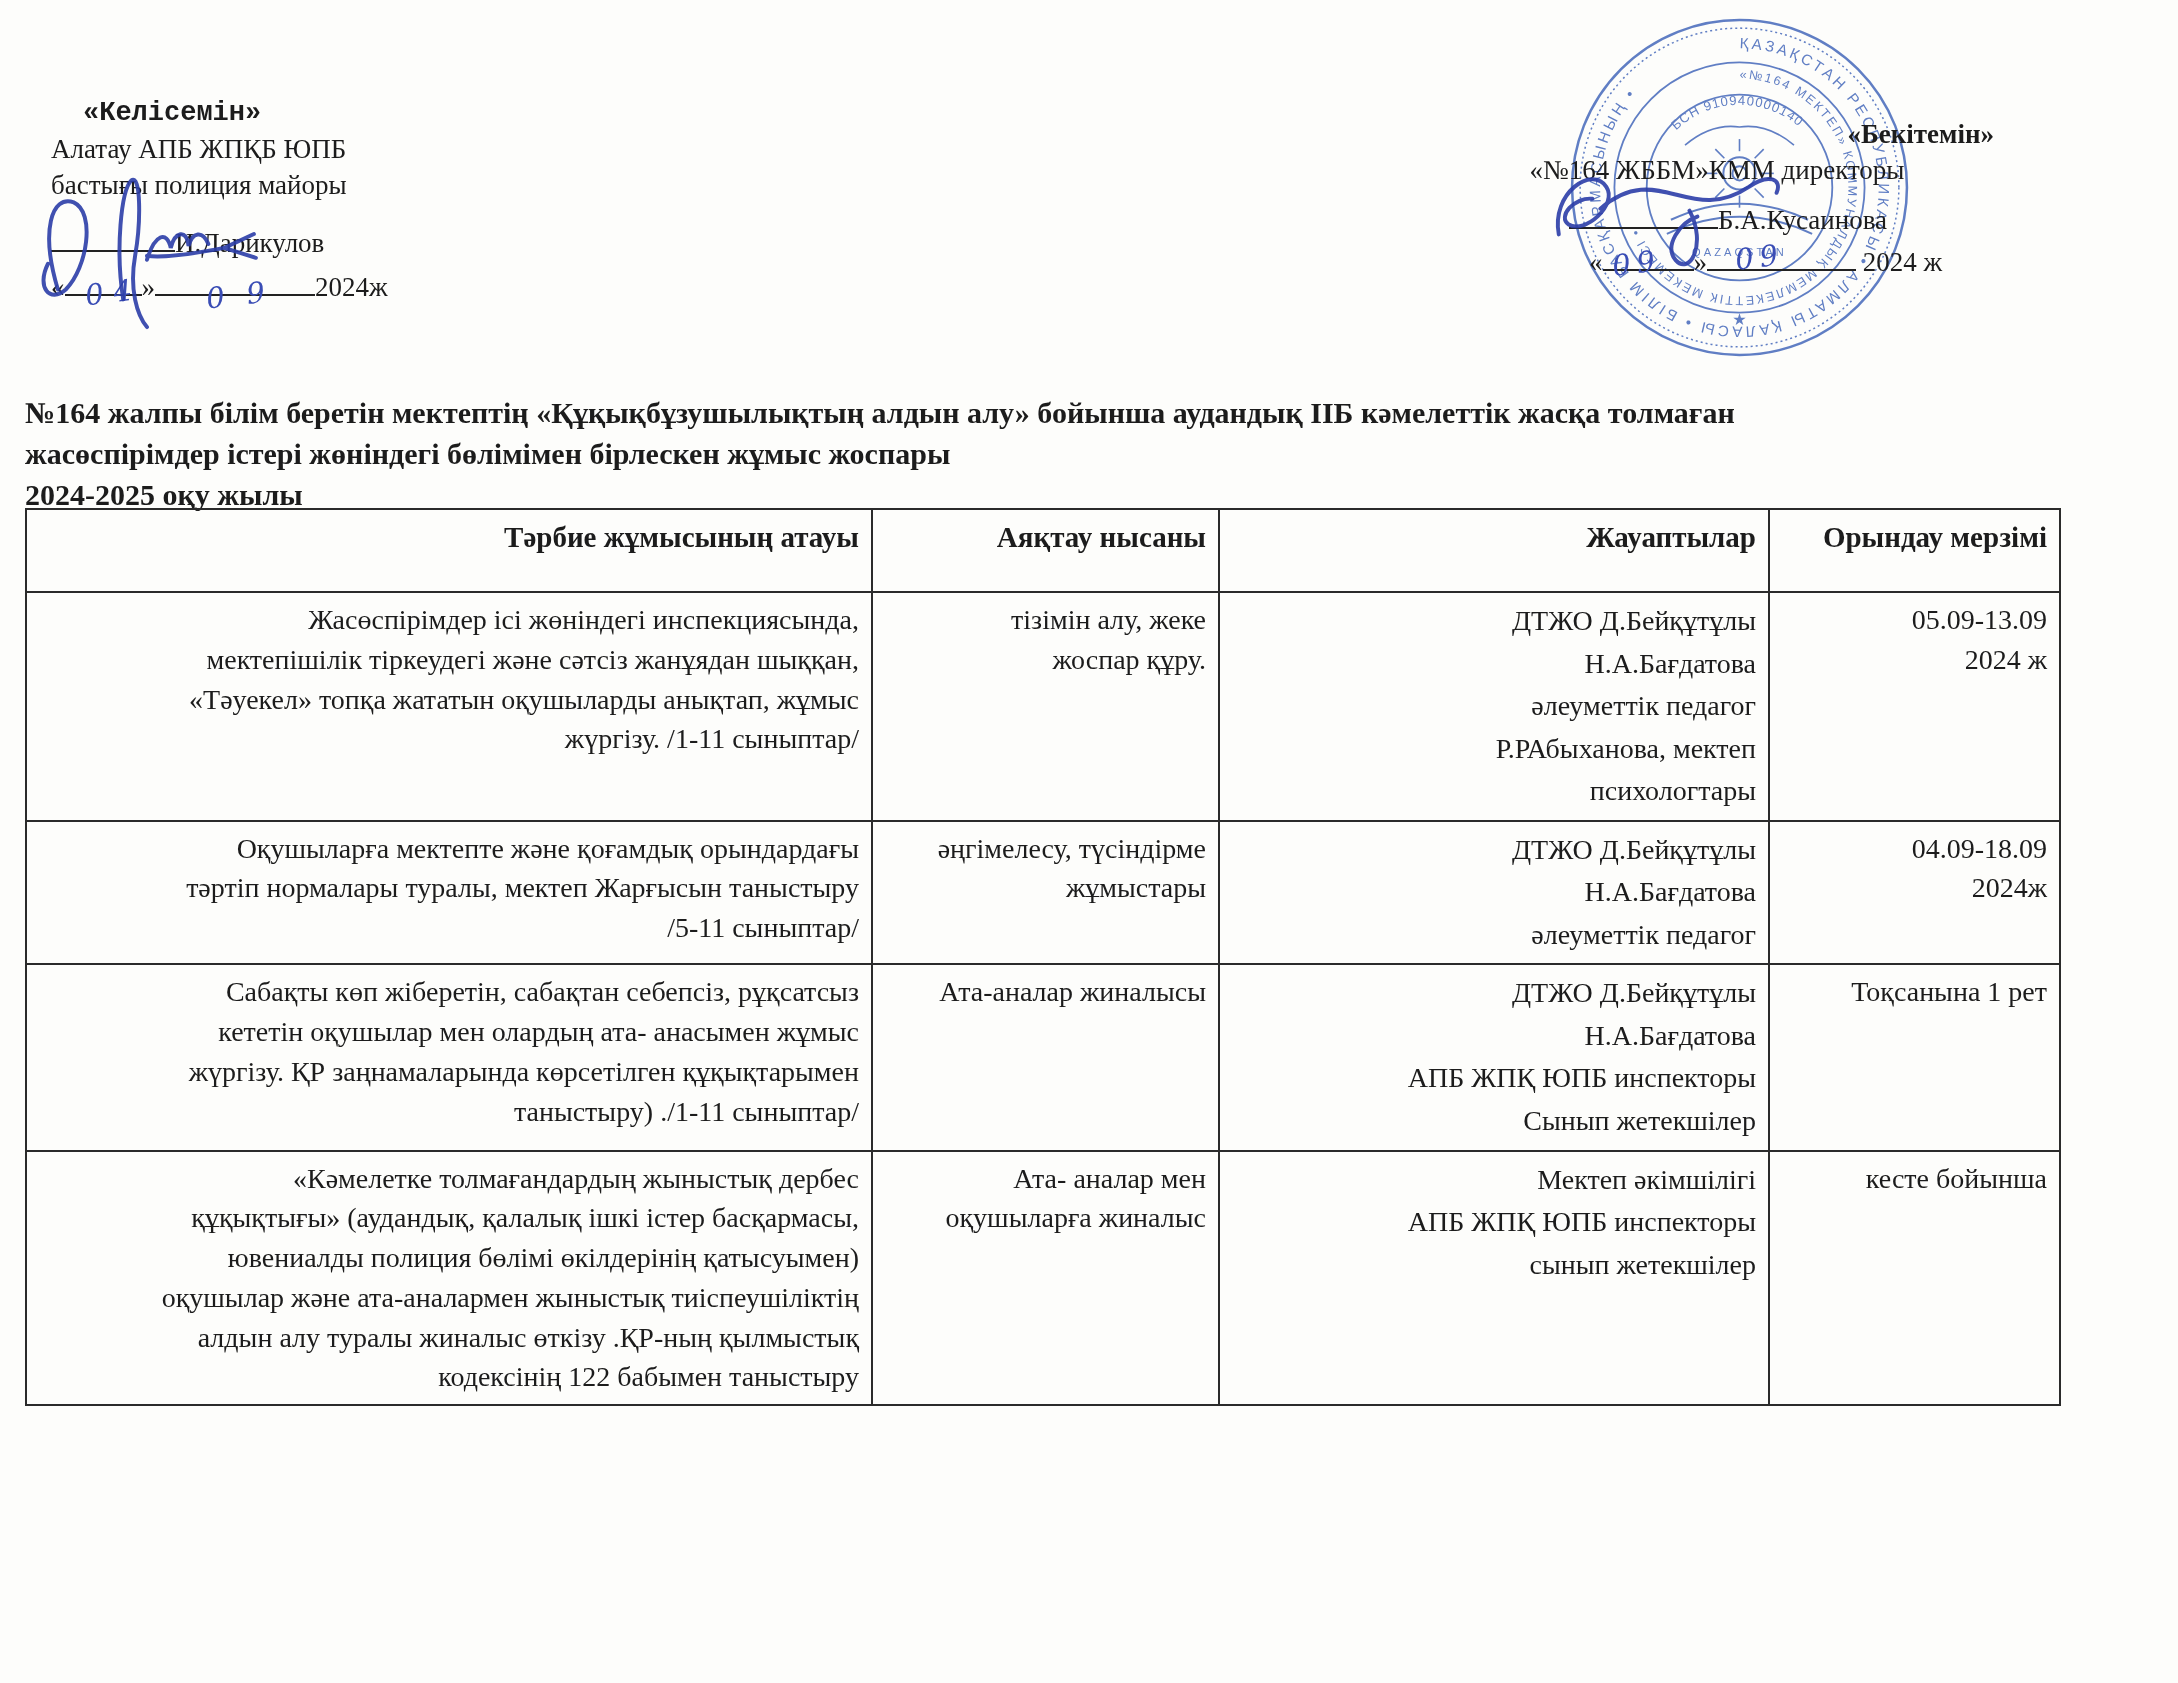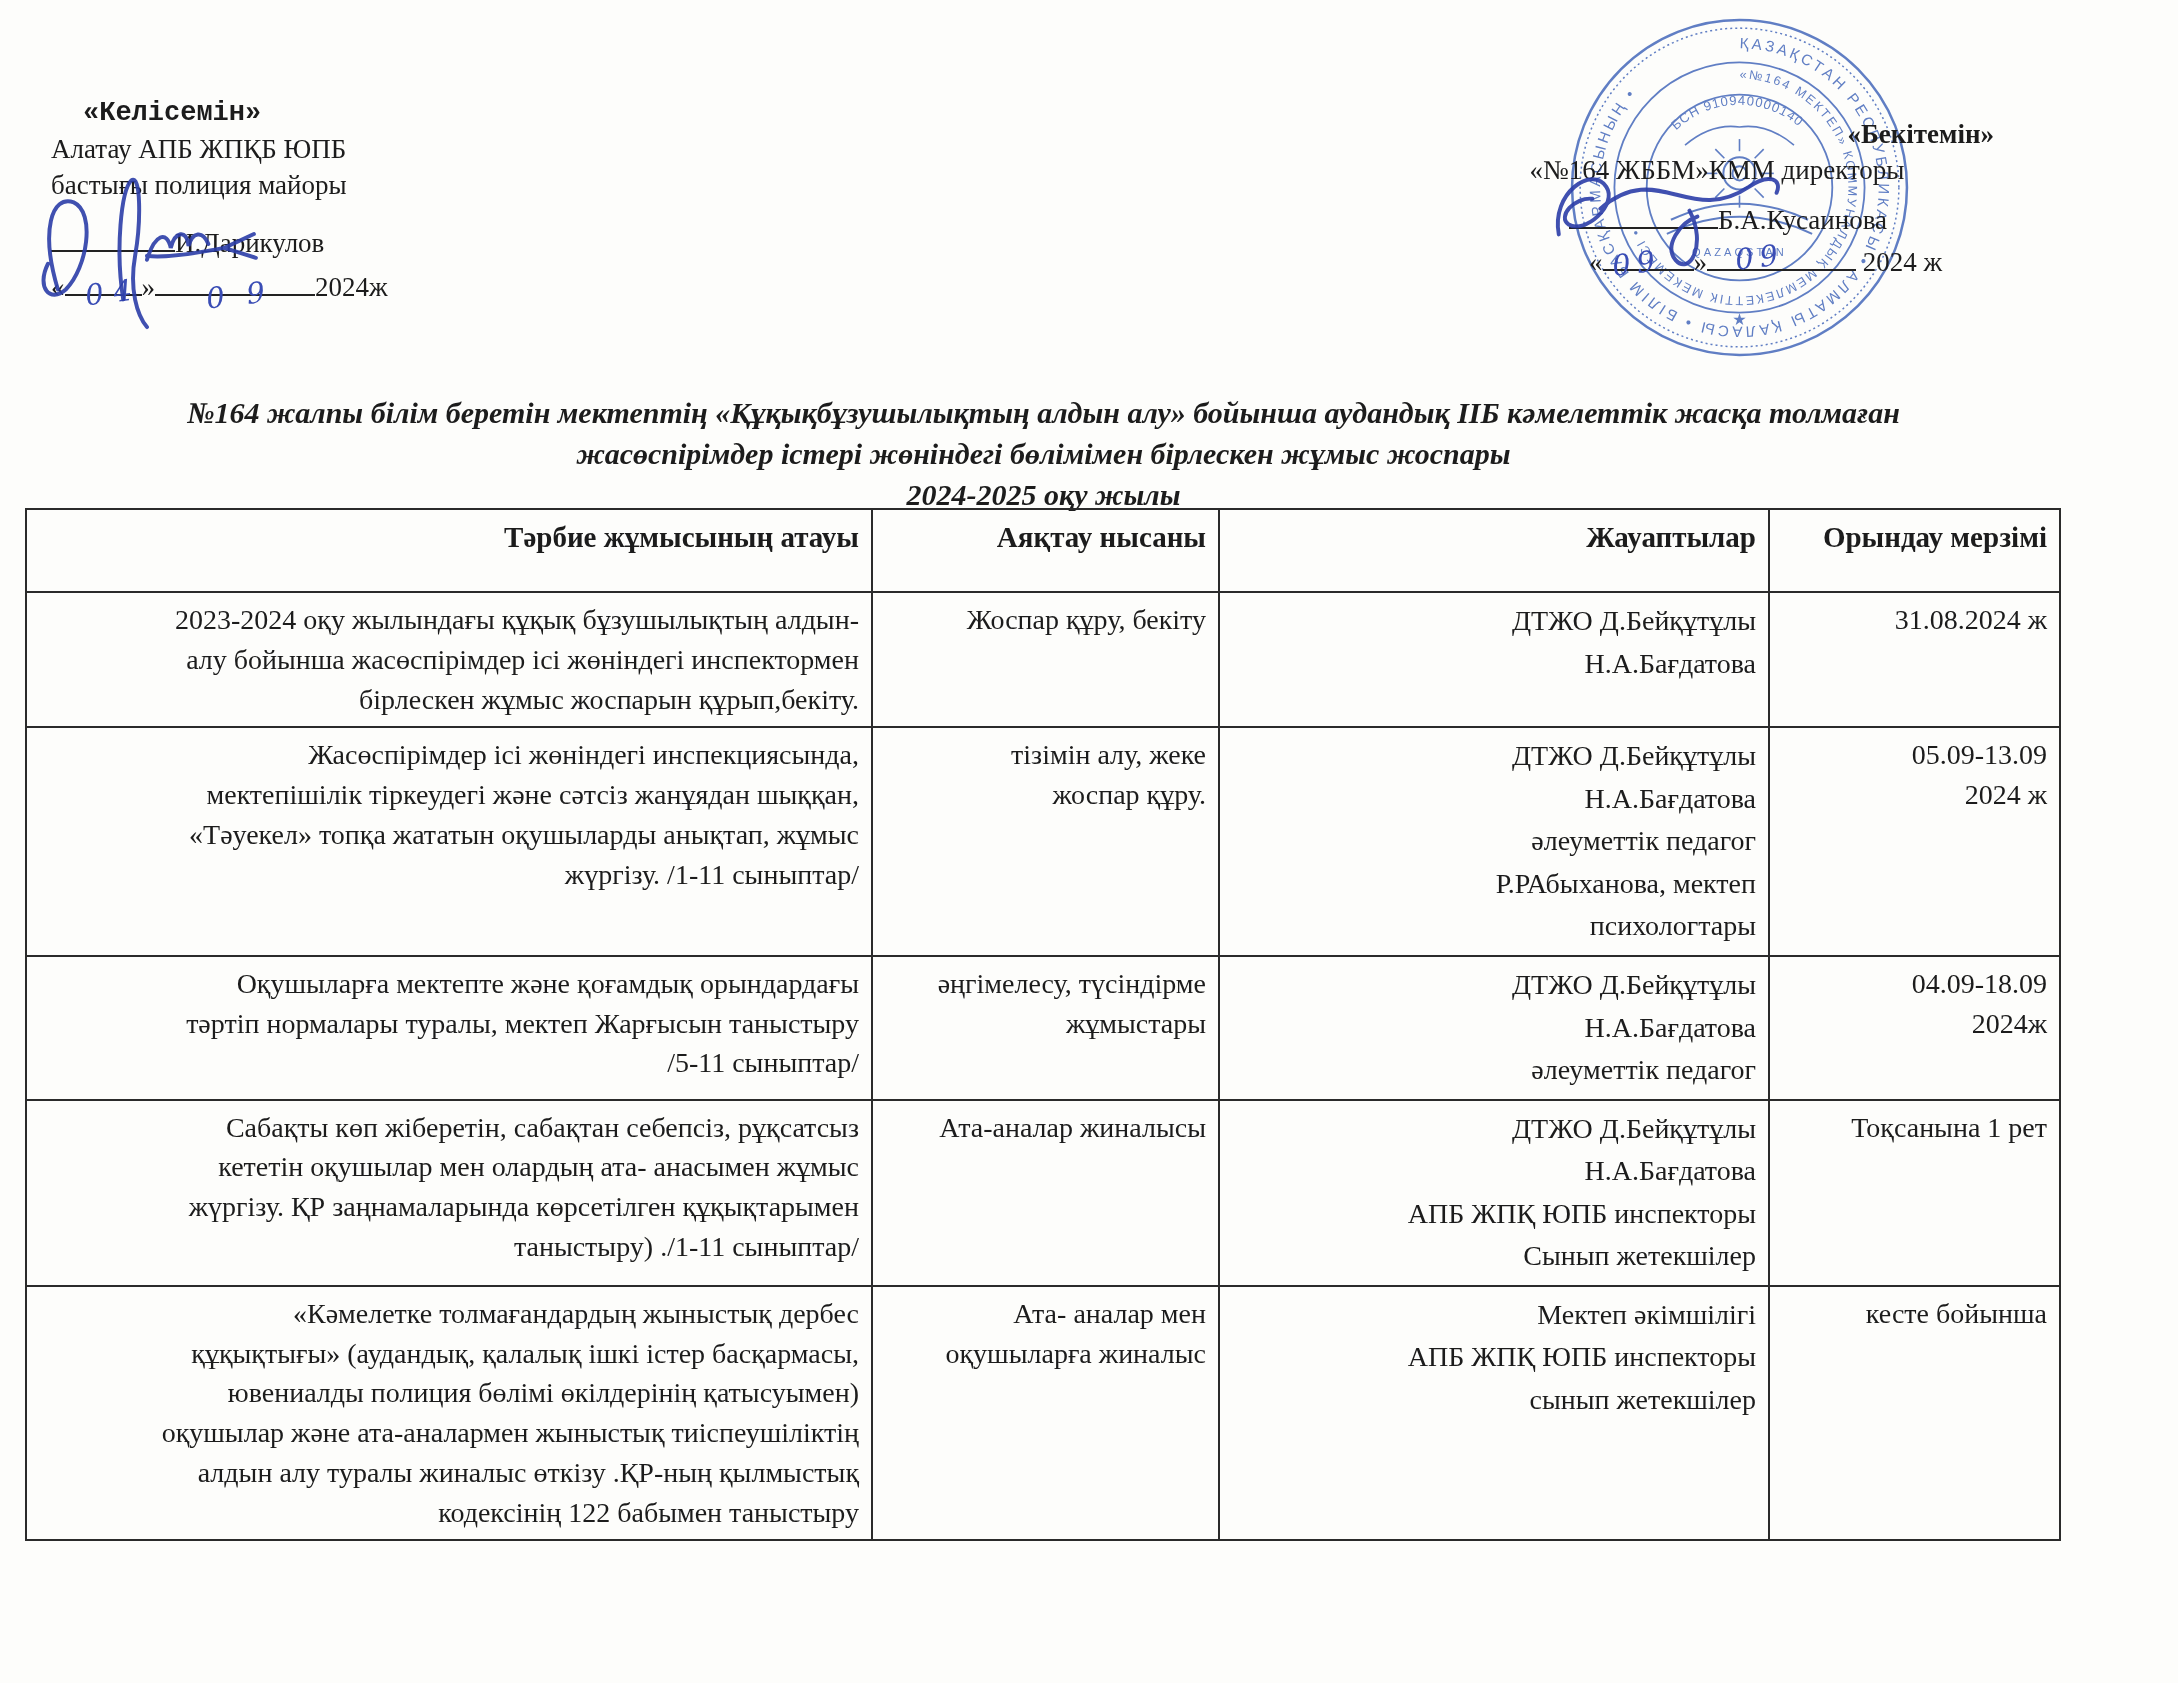--- a/index.html
+++ b/index.html
@@ -20,22 +20,22 @@
   .date-line{margin-top:8px;}
   .hand{
     position:absolute;font-family:"DejaVu Serif",serif;font-style:italic;
     color:#3a4db5;font-size:29px;transform:rotate(-7deg);z-index:4;letter-spacing:10px;
   }
   .sig-svg{position:absolute;z-index:4;}
   
   .stamp{position:absolute;left:1566px;top:14px;width:347px;height:347px;z-index:2;
          opacity:.82;mix-blend-mode:multiply;}
   
-  .doc-title{position:absolute;left:25px;top:392px;width:2037px;text-align:center;
-             font-weight:bold;font-size:30px;line-height:41px;font-style:italic;}
+  .doc-title{position:absolute;left:25px;top:392px;width:2037px;text-align:left;
+             font-weight:bold;font-size:30px;line-height:41px;}
   .doc-title .t3{border-bottom:0;}
   
   table.plan{
     position:absolute;left:25px;top:508px;width:2035px;
     border-collapse:collapse;table-layout:fixed;
     font-size:28px;line-height:1.42;
   }
   table.plan th,table.plan td{
     border:2px solid #2b2b2b;vertical-align:top;text-align:right;
     padding:7px 12px 7px 14px;
@@ -153,29 +153,20 @@
   </colgroup>
   <thead>
     <tr>
       <th>Тәрбие жұмысының атауы</th>
       <th>Аяқтау нысаны</th>
       <th>Жауаптылар</th>
       <th>Орындау мерзімі</th>
     </tr>
   </thead>
   <tbody>
-    <tr class="r1">
-      <td class="preline">2023-2024 оқу  жылындағы  құқық бұзушылықтың алдын-
-алу  бойынша  жасөспірімдер ісі жөніндегі инспектормен
-бірлескен жұмыс жоспарын құрып,бекіту.</td>
-      <td class="preline">Жоспар құру, бекіту</td>
-      <td class="preline c-resp">ДТЖО Д.Бейқұтұлы
-Н.А.Бағдатова</td>
-      <td class="preline">31.08.2024 ж</td>
-    </tr>
     <tr class="r2">
       <td class="preline">Жасөспірімдер ісі жөніндегі инспекциясында,
 мектепішілік тіркеудегі және сәтсіз жанұядан шыққан,
 «Тәуекел» топқа  жататын оқушыларды анықтап, жұмыс
 жүргізу. /1-11 сыныптар/</td>
       <td class="preline">тізімін алу, жеке
 жоспар  құру.</td>
       <td class="preline c-resp">ДТЖО Д.Бейқұтұлы
 Н.А.Бағдатова
 әлеуметтік педагог

